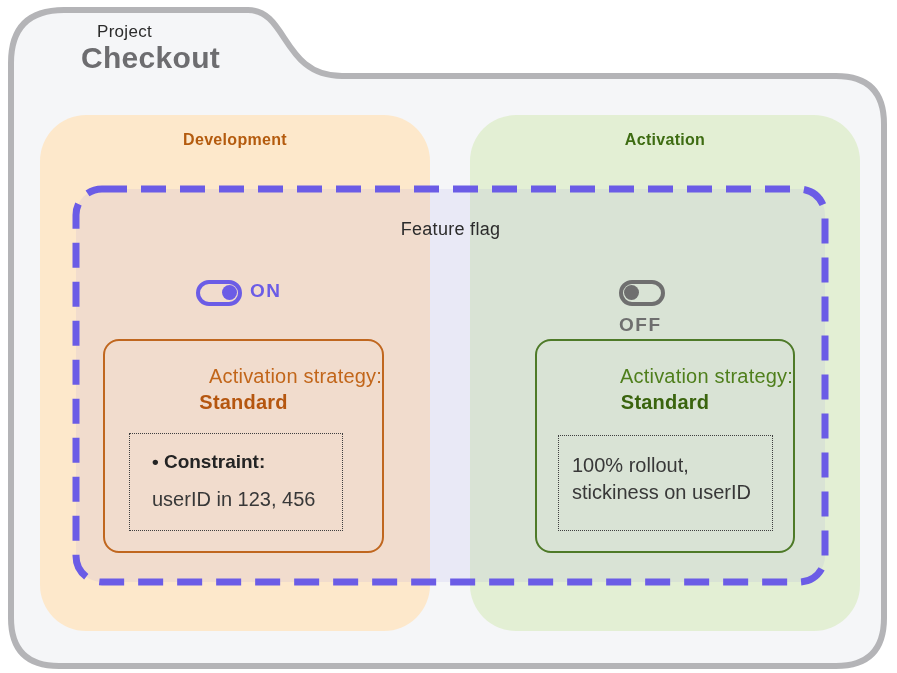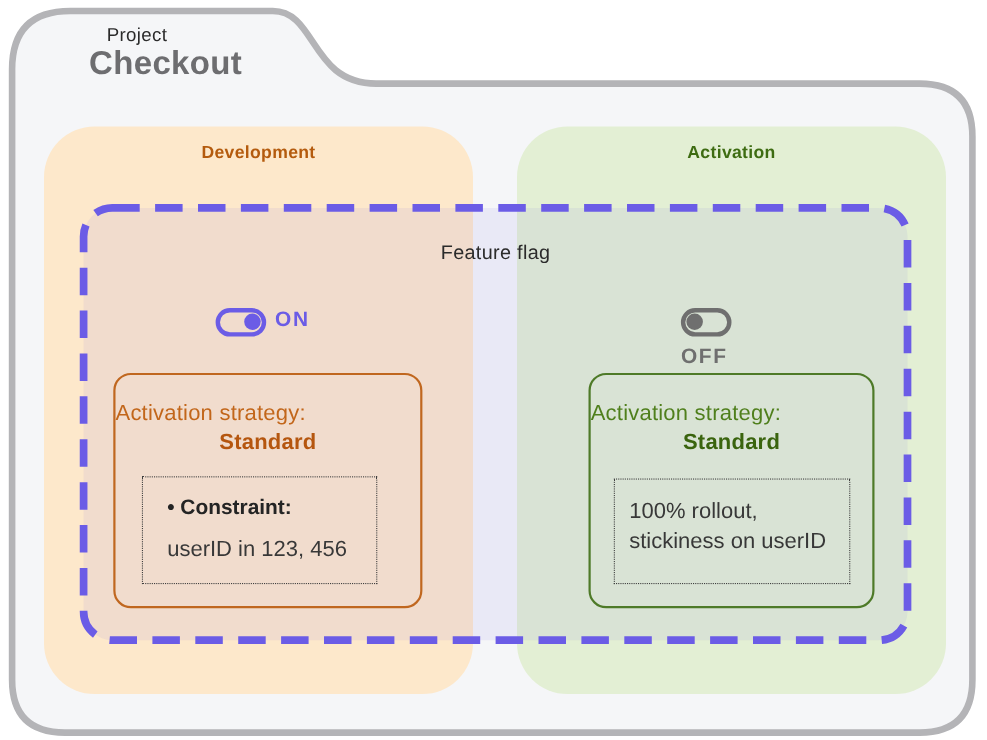--- a/index.html
+++ b/index.html
@@ -70,21 +70,21 @@
   .switch.off .knob { left: 1px;  background: var(--toggle-off); }
   .switch-label { font-size: 19px; font-weight: bold; letter-spacing: 1.5px; }
   .toggle-row.on  .switch-label { color: var(--purple); }
   .toggle-row.off .switch-label { color: var(--toggle-off); }
 
   .strategy {
     position: absolute; top: 339px; height: 214px; border-radius: 16px;
   }
   .strategy-dev  { left: 103px; width: 281px; border: 2px solid var(--dev-border); }
   .strategy-prod { left: 535px; width: 260px; border: 2px solid var(--prod-border); }
-  .strategy-title { margin-top: 24px; text-align: left; font-size: 20px; letter-spacing: .2px; }
+  .strategy-title { margin-top: 24px; text-align: right; font-size: 20px; letter-spacing: .2px; }
   .strategy-type  { margin-top: 3px;  text-align: center; font-size: 20px; font-weight: bold; letter-spacing: .2px; }
   .strategy-dev  .strategy-title { color: var(--dev-label); }
   .strategy-dev  .strategy-type  { color: var(--dev-strong); }
   .strategy-prod .strategy-title { color: var(--prod-label); }
   .strategy-prod .strategy-type  { color: var(--prod-strong); }
 
   .detail-box {
     position: absolute; border: 1.6px dotted #3f3f3f;
   }
   .strategy-dev .detail-box {

